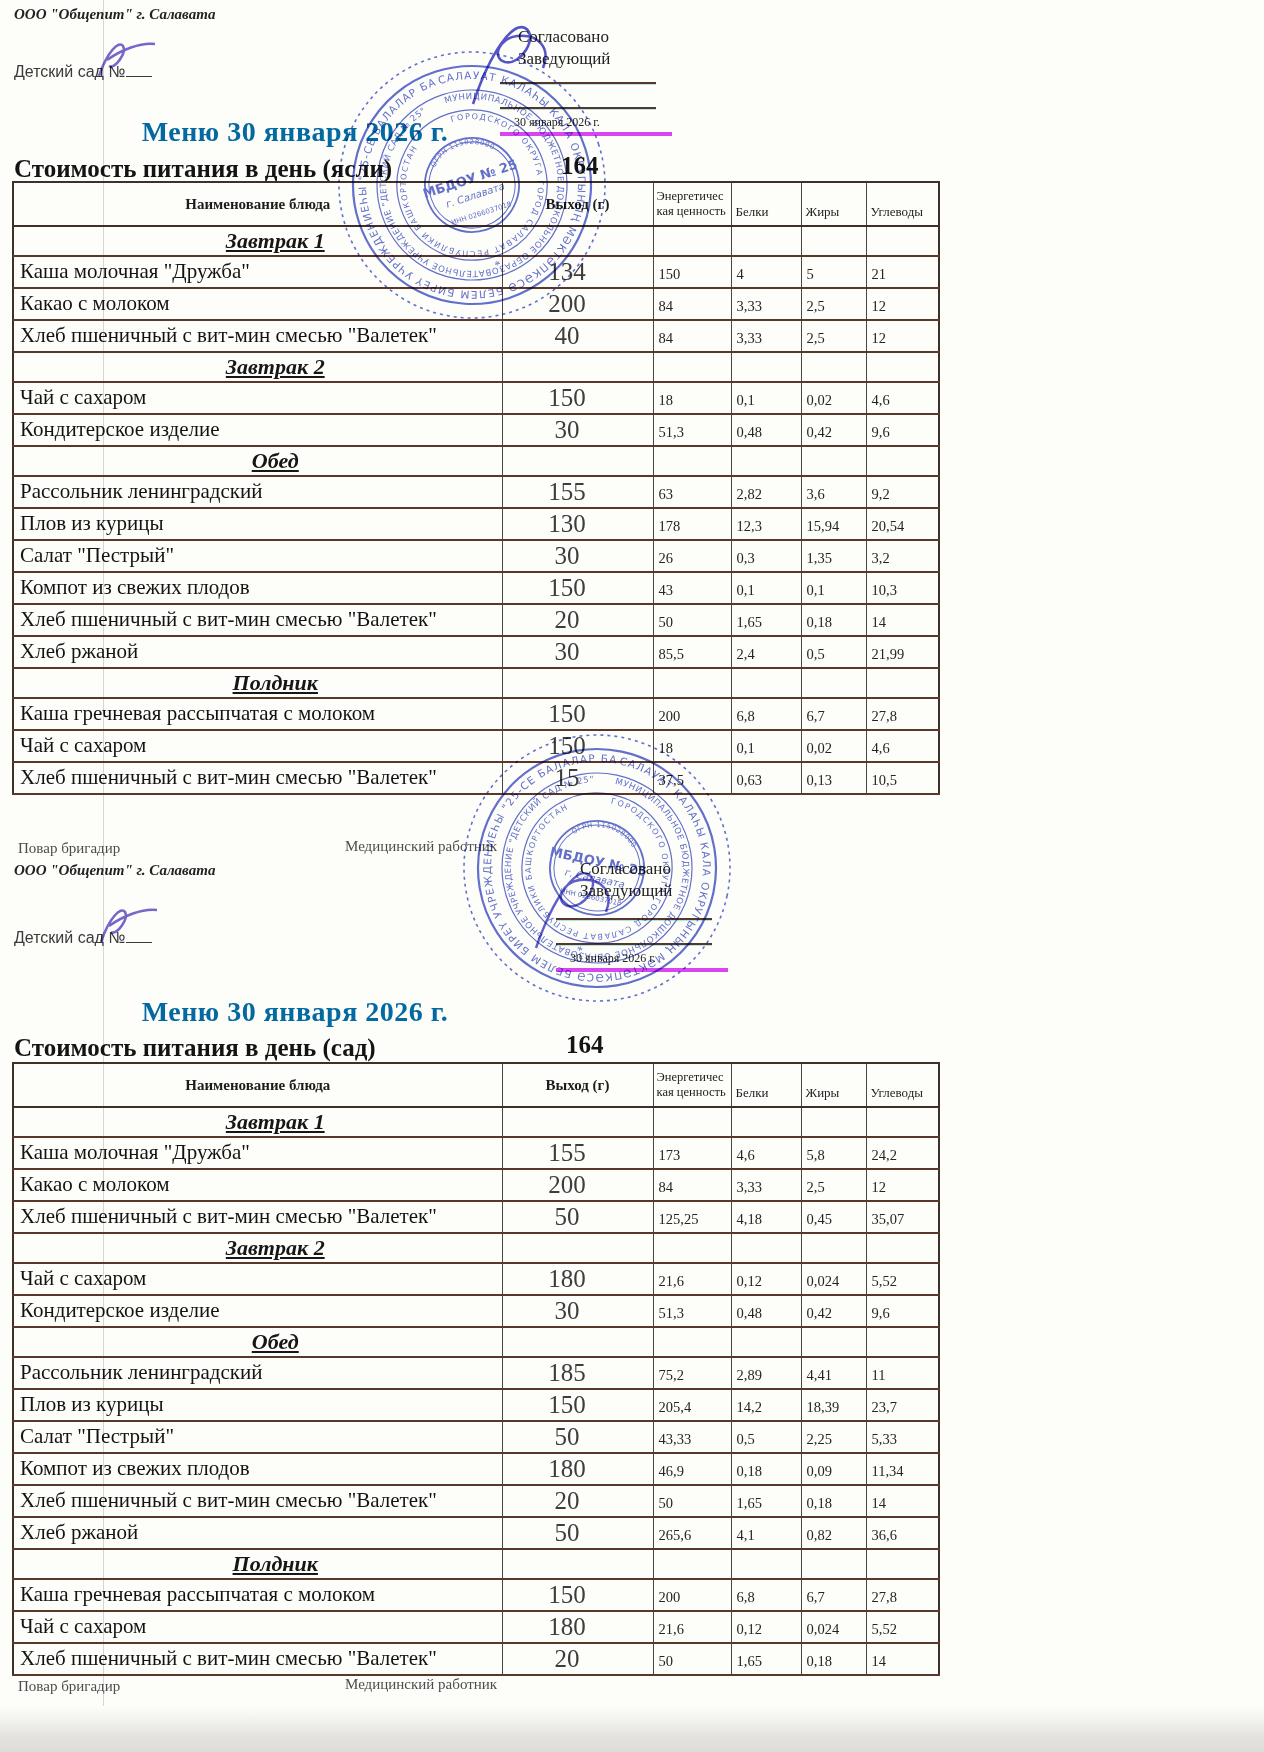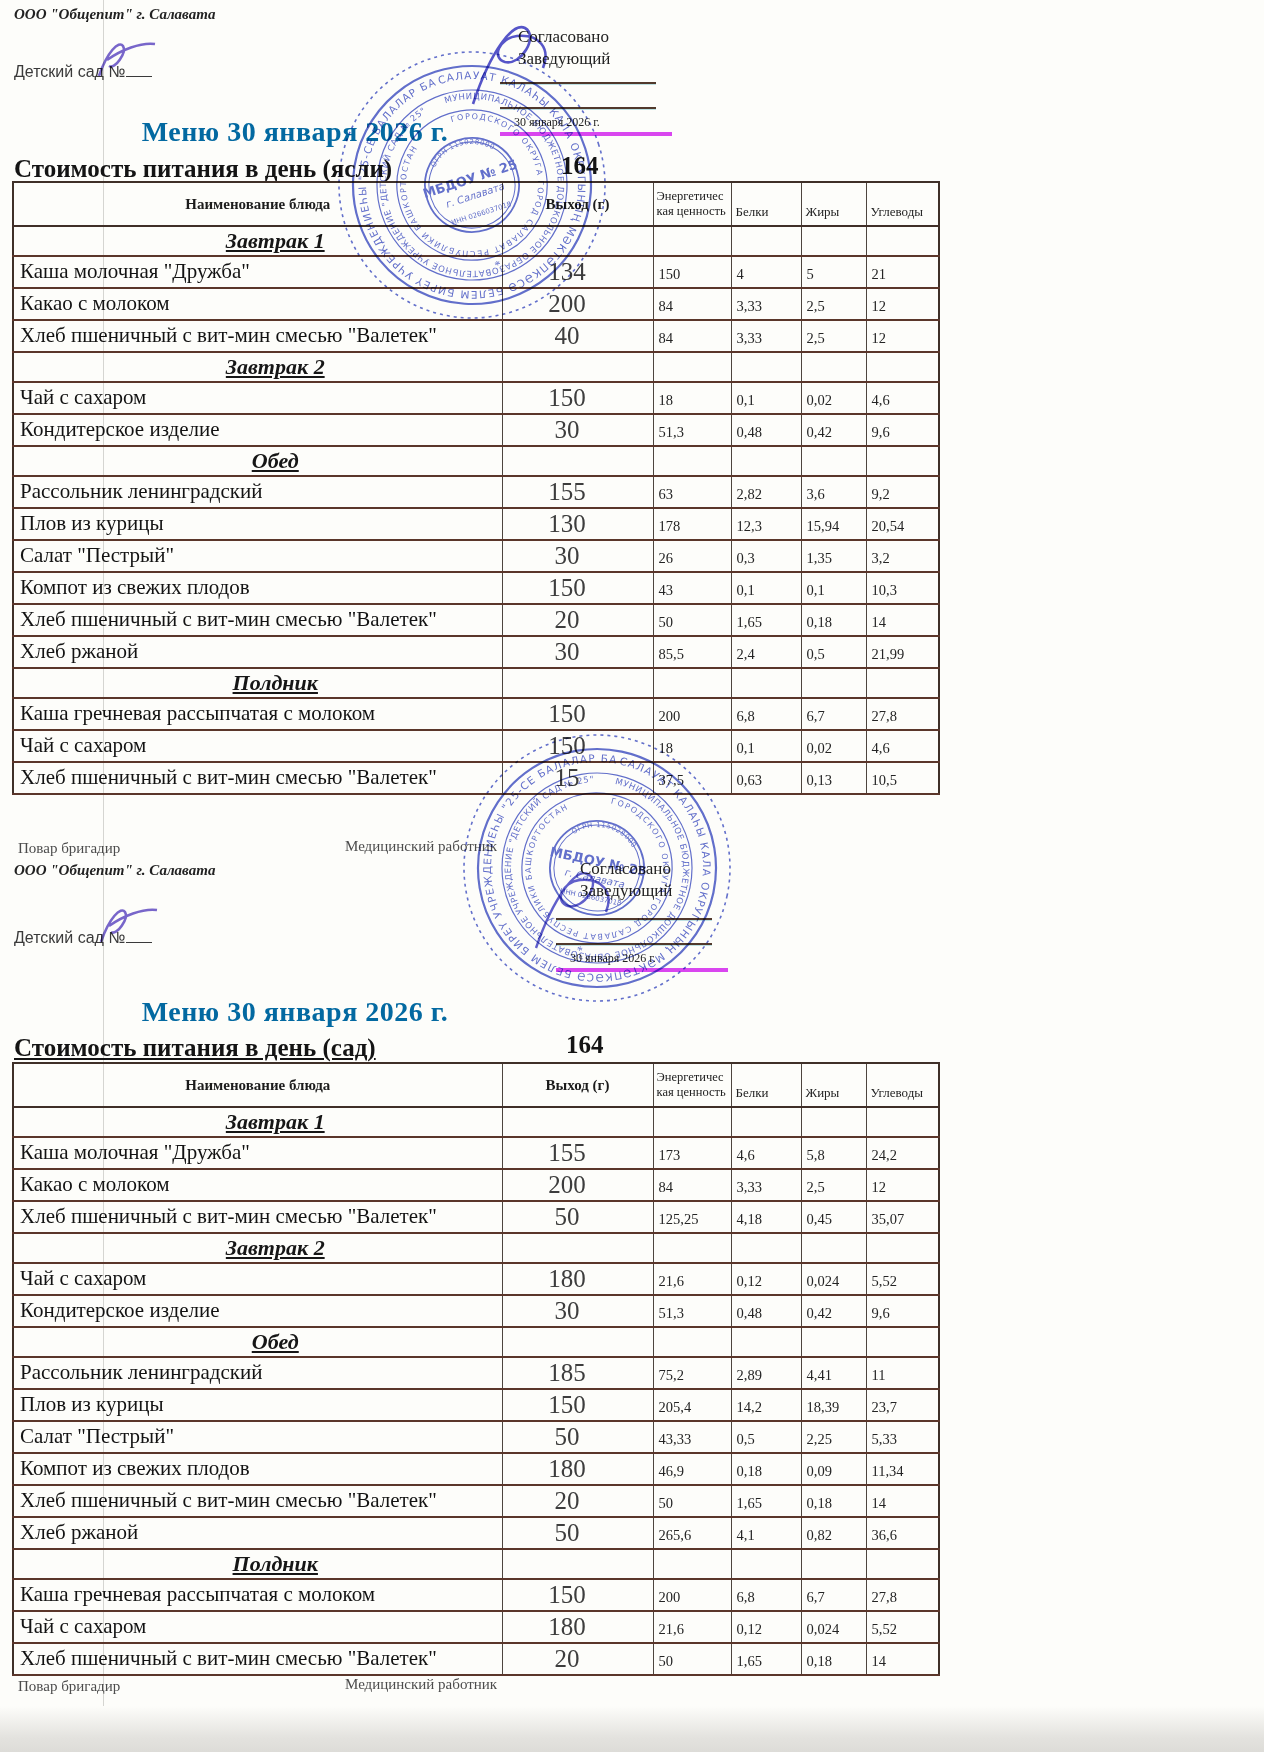--- a/index.html
+++ b/index.html
@@ -261,21 +261,21 @@
     <span class="t">Заведующий</span>
     <div class="ln ln1" style="margin-top:16px;"></div>
     <div class="ln ln2"></div>
     <div class="date">30 января 2026 г.</div>
   </div>
   <svg class="ink" style="left:520px;top:850px;" width="150" height="110" viewBox="0 0 150 110">
     <path d="M16 98 C 34 46, 56 18, 68 24 C 82 32, 64 60, 48 56 C 34 52, 42 32, 60 30 C 82 28, 94 42, 86 62" fill="none" stroke="#4544c6" stroke-width="2.4" opacity=".85"></path>
   </svg>
 
   <div class="menu-title" style="top:996px;">Меню 30 января 2026 г.</div>
-  <div class="subtitle" style="top:1034px;text-decoration:underline;">Стоимость питания в день (сад)</div>
+  <div class="subtitle" style="top:1034px;">Стоимость питания в день (сад)</div>
   <div class="cost" style="left:558px;top:1031px;">164</div>
 
   <table class="menu" style="top:1062px;">
     <colgroup>
       <col style="width:489px">
         <col style="width:151px">
         <col style="width:78px">
       <col style="width:70px">
         <col style="width:65px">
         <col style="width:73px">

